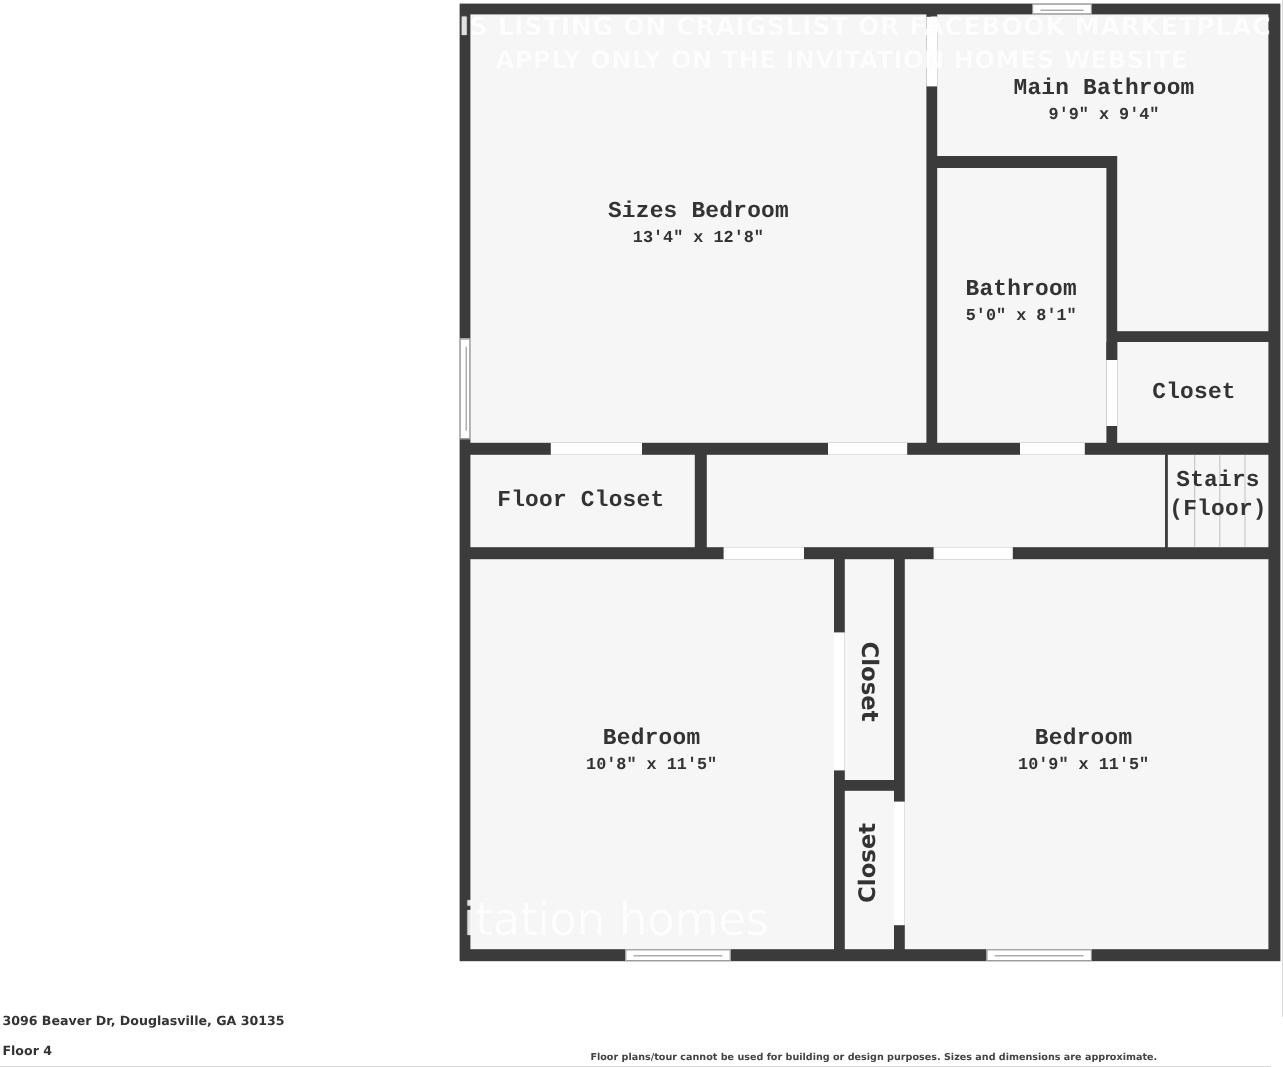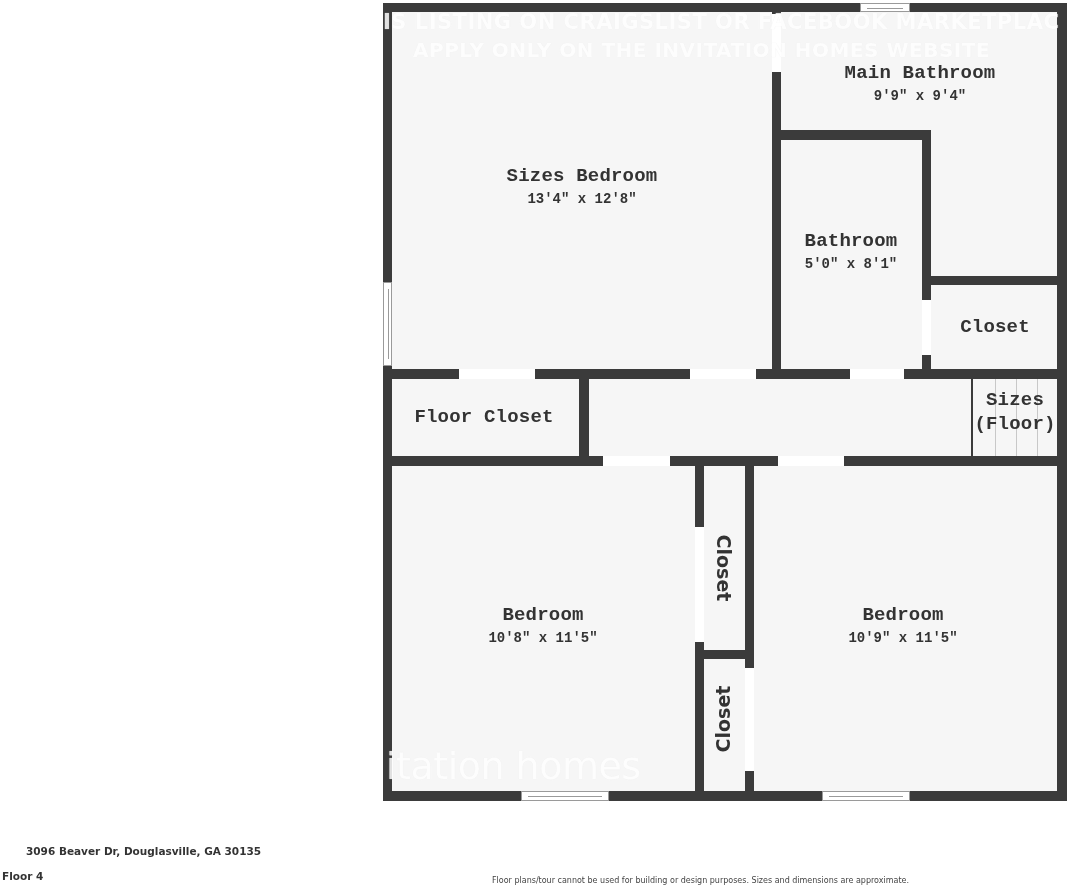--- a/index.html
+++ b/index.html
@@ -36,21 +36,21 @@
     .watermark {
       position: absolute;
       color: #ffffff;
       font-weight: bold;
       white-space: nowrap;
       opacity: 0.85;
       text-shadow: 0 0 1px #e8e8e8;
     }
     .stair-line { position: absolute; width: 1px; background: #c8c8c8; }
     .footer-text { position: absolute; font-size: 10.5px; font-weight: bold; color: #333; white-space: nowrap; }
-    .disclaimer { position: absolute; font-size: 8px; font-weight: normal; color: #444; white-space: nowrap; }
+    .disclaimer { position: absolute; font-size: 8px; font-weight: bold; color: #444; white-space: nowrap; }
   </style>
 </head>
 <body>
 
 <div>
 
   <div class="wall" style="left:383px; top:3px; width:684px; height:798px;"></div>
 
   <div class="room" style="left:392px; top:12px; width:380px; height:357px;"></div>
   <div class="room" style="left:781px; top:12px; width:276px; height:118px;"></div>
@@ -110,34 +110,34 @@
 
   <div class="label" style="left:995px; top:316px;">
     <div class="name">Closet</div>
   </div>
 
   <div class="label" style="left:484px; top:406px;">
     <div class="name">Floor Closet</div>
   </div>
 
   <div class="label" style="left:1015px; top:388px; line-height:24px;">
-    <div class="name">Sizes</div>
+    <div class="name">Stairs</div>
     <div class="name">(Floor)</div>
   </div>
 
   <div class="label" style="left:543px; top:604px;">
     <div class="name">Bedroom</div>
     <div class="dim">10'8" x 11'5"</div>
   </div>
 
   <div class="label" style="left:903px; top:604px;">
     <div class="name">Bedroom</div>
     <div class="dim">10'9" x 11'5"</div>
   </div>
 
   <div class="vlabel" style="left:724px; top:568px; transform: translate(-50%, -50%) rotate(90deg);">Closet</div>
   <div class="vlabel" style="left:723px; top:719px; transform: translate(-50%, -50%) rotate(-90deg);">Closet</div>
 
 </div>
 
-<div class="footer-text" style="left:2px; top:845px;margin-left:24px;">3096 Beaver Dr, Douglasville, GA 30135</div>
+<div class="footer-text" style="left:2px; top:845px;">3096 Beaver Dr, Douglasville, GA 30135</div>
 <div class="footer-text" style="left:2px; top:870px;">Floor 4</div>
 <div class="disclaimer" style="left:492px; top:876px;">Floor plans/tour cannot be used for building or design purposes. Sizes and dimensions are approximate.</div>
 
 </body></html>

